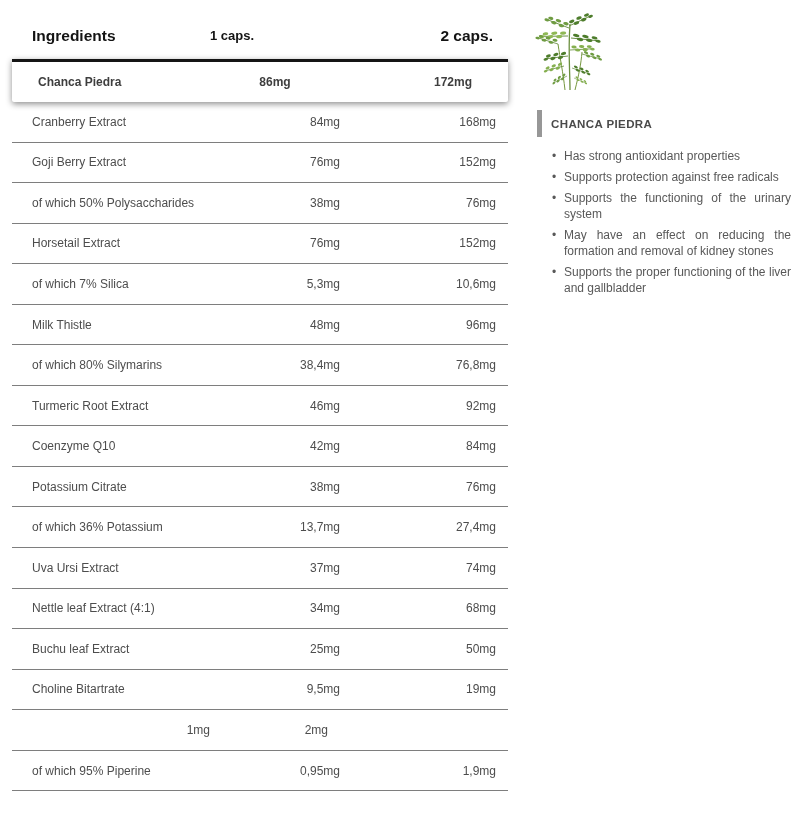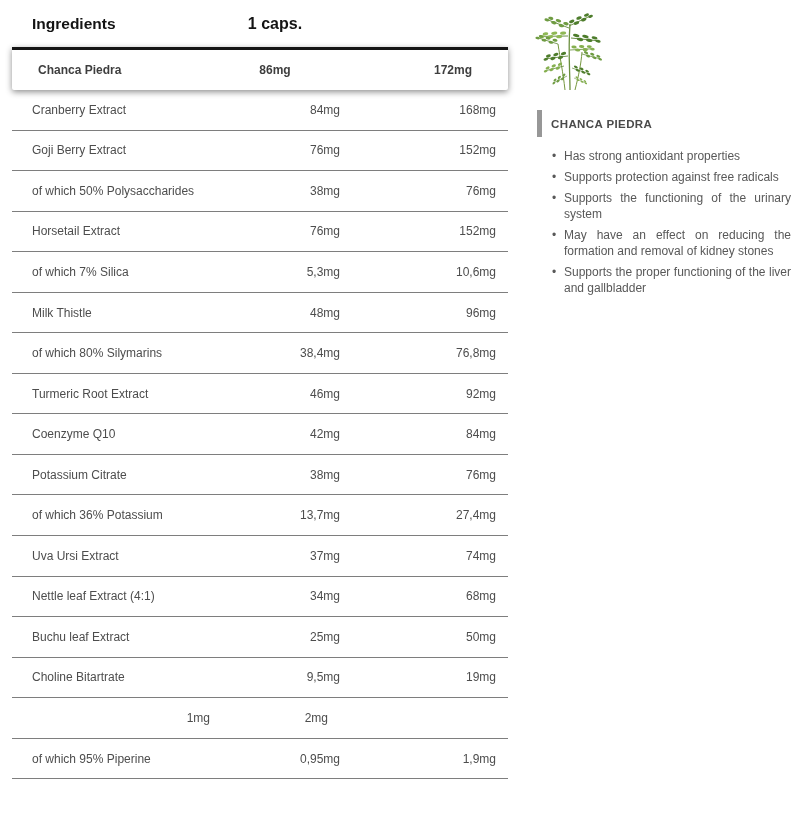--- a/index.html
+++ b/index.html
@@ -7,36 +7,35 @@
     width: 802px; height: 834px;
     background: #ffffff;
     font-family: "Liberation Sans", sans-serif;
     overflow: hidden;
     position: relative;
   }
 
   
   .table-wrap {
     position: absolute;
-    left: 12px; top: 0;
+    left: 12px; top: 12px;
     width: 496px;
   }
   .grid3 {
     display: grid;
     grid-template-columns: 1fr 130px 168px;
     align-items: center;
   }
   .thead { height: 47px; }
   .thead .h-name {
     padding-left: 20px;
     font-size: 15.5px; font-weight: bold; color: #141414;
   }
   .thead .h-c1 {
-    text-align: center;
-    font-size: 16px; font-weight: bold; color: #141414;
+    font-size: 13px; font-weight: bold; color: #141414;
   }
   .thead .h-c2 {
     text-align: right; padding-right: 15px;
     font-size: 15.5px; font-weight: bold; color: #141414;
   }
 
   .hl-card {
     position: relative; z-index: 2;
     height: 43px;
     background: #ffffff;
@@ -122,20 +121,21 @@
   }
 </style>
 </head>
 <body>
 
 <div class="table-wrap">
 
   <div class="thead grid3">
     <div class="h-name">Ingredients</div>
     <div class="h-c1">1 caps.</div>
+    <div class="h-c2">2 caps.</div>
   </div>
 
   <div class="hl-card grid3">
     <div class="c-name">Chanca Piedra</div>
     <div class="c1">86mg</div>
     <div class="c2">172mg</div>
   </div>
 
   <div class="rows" id="rows">
     <div class="row grid3">

